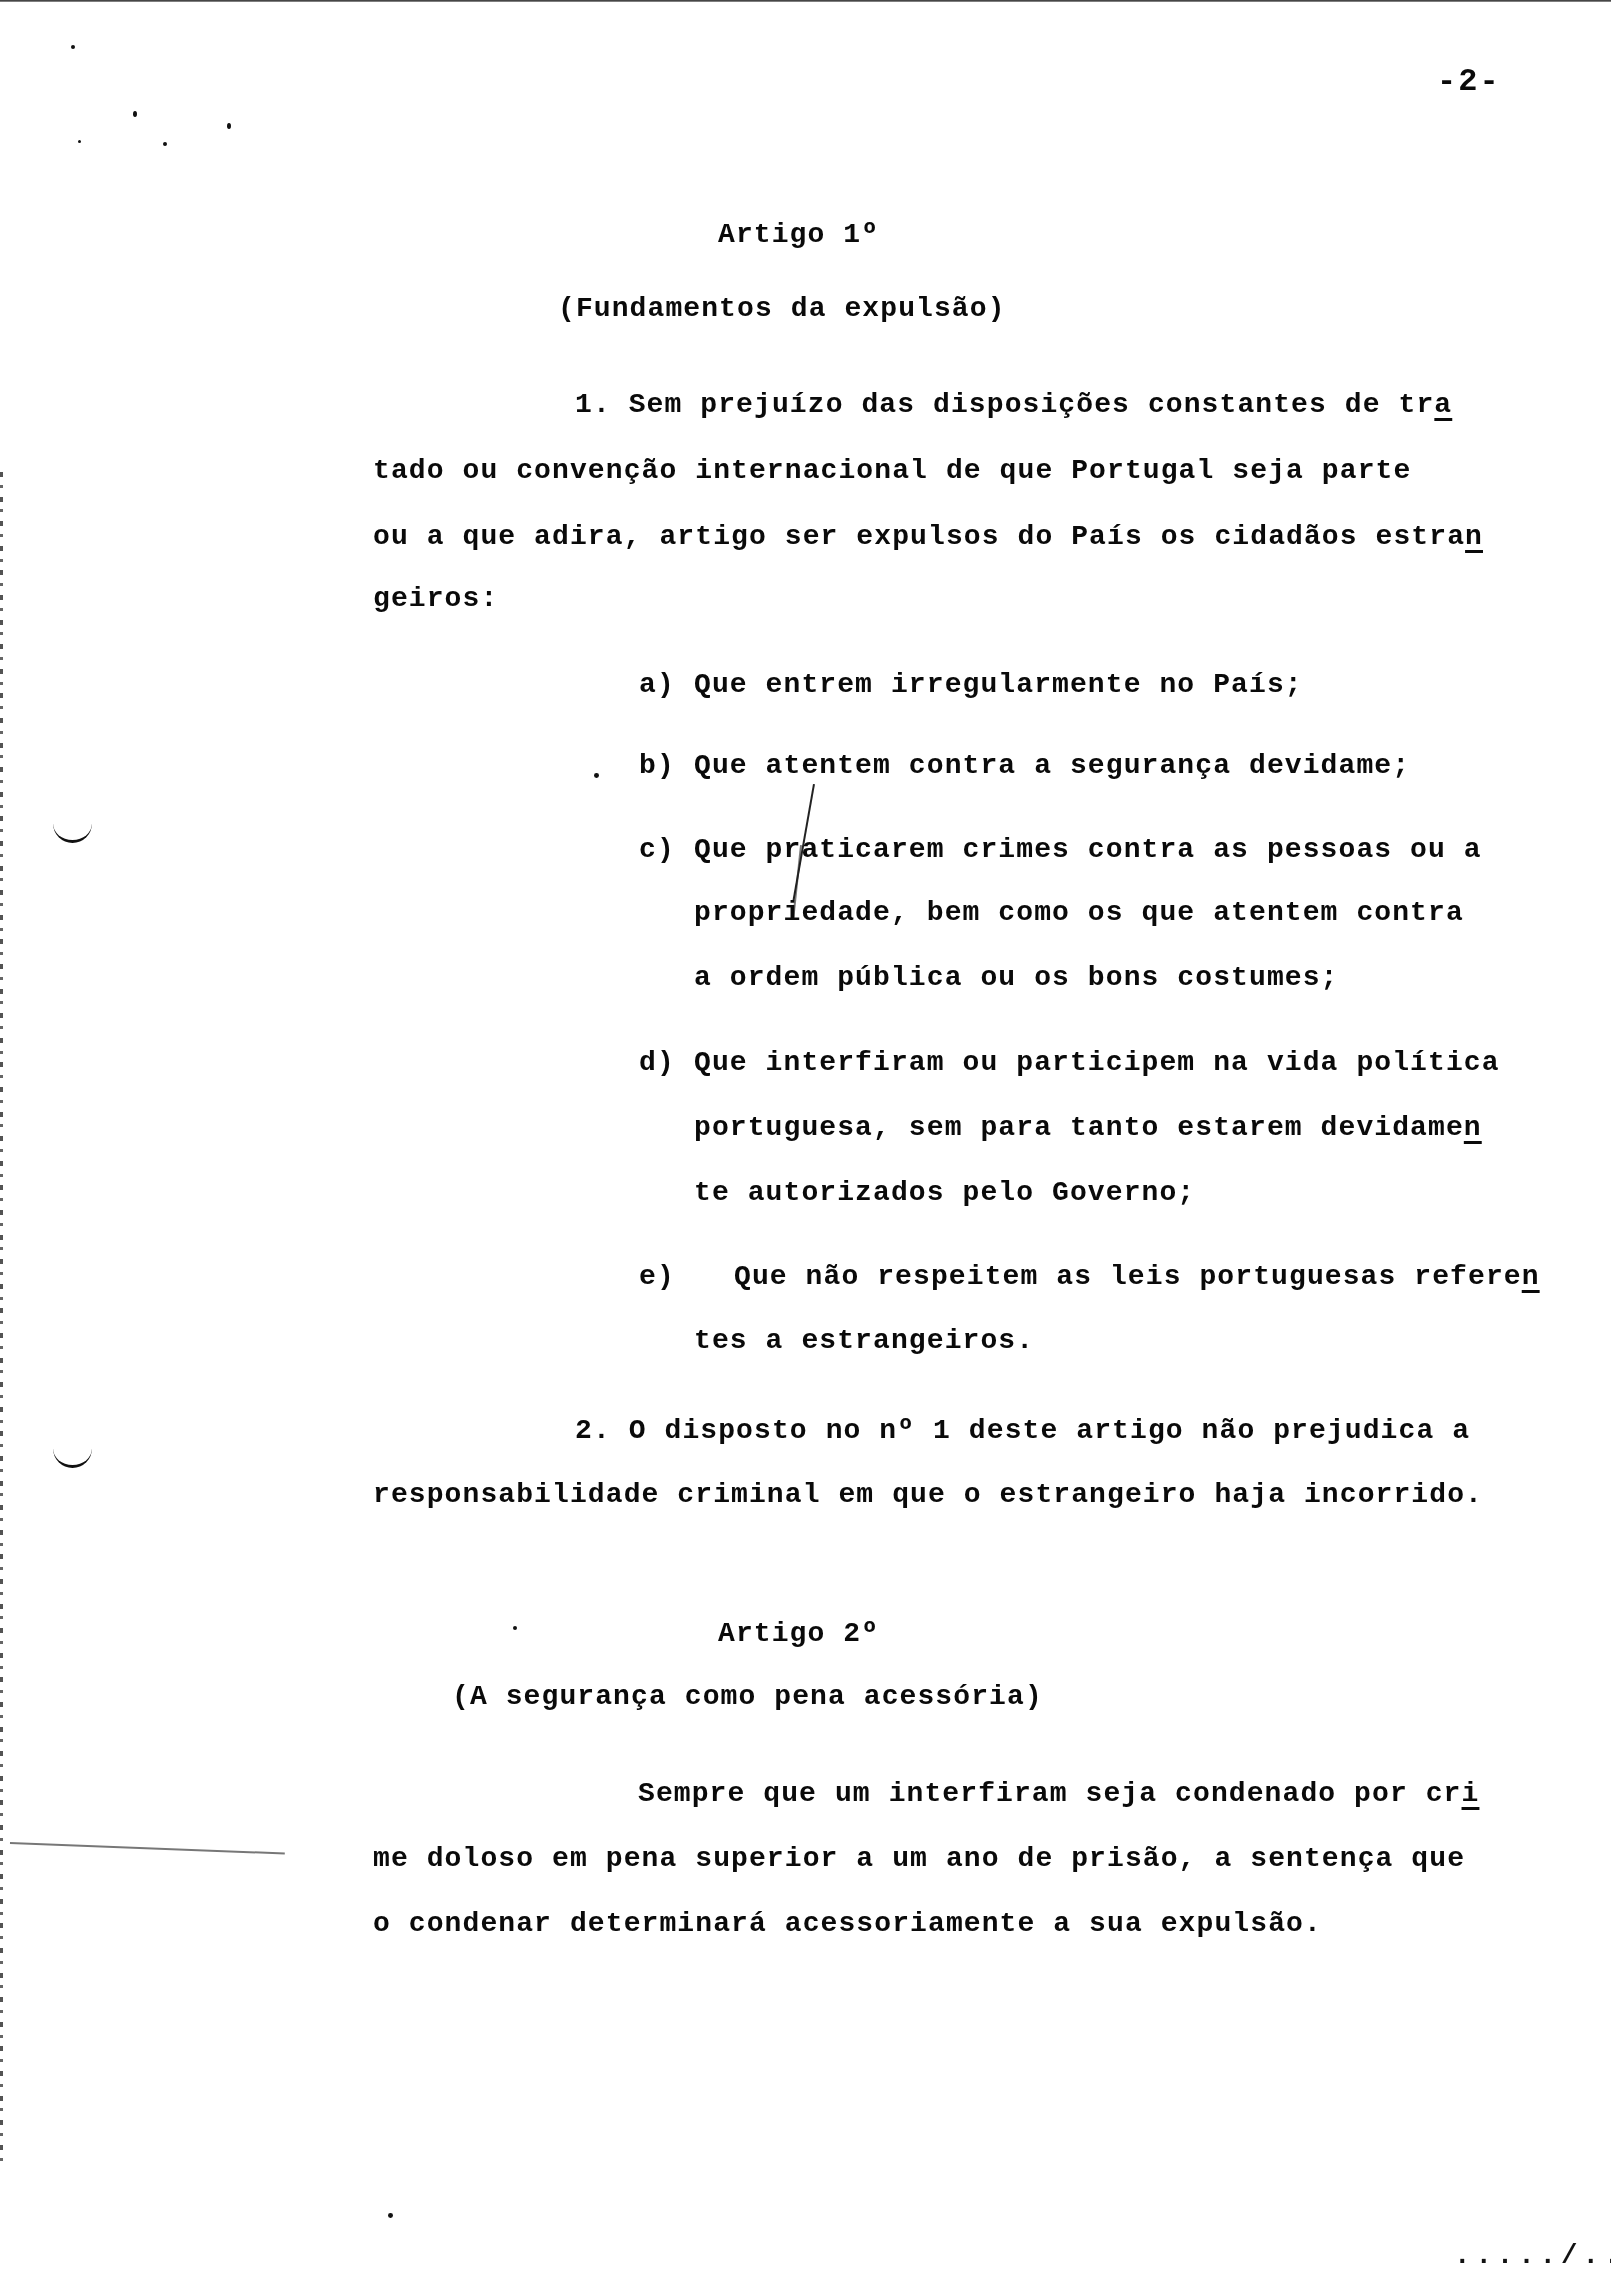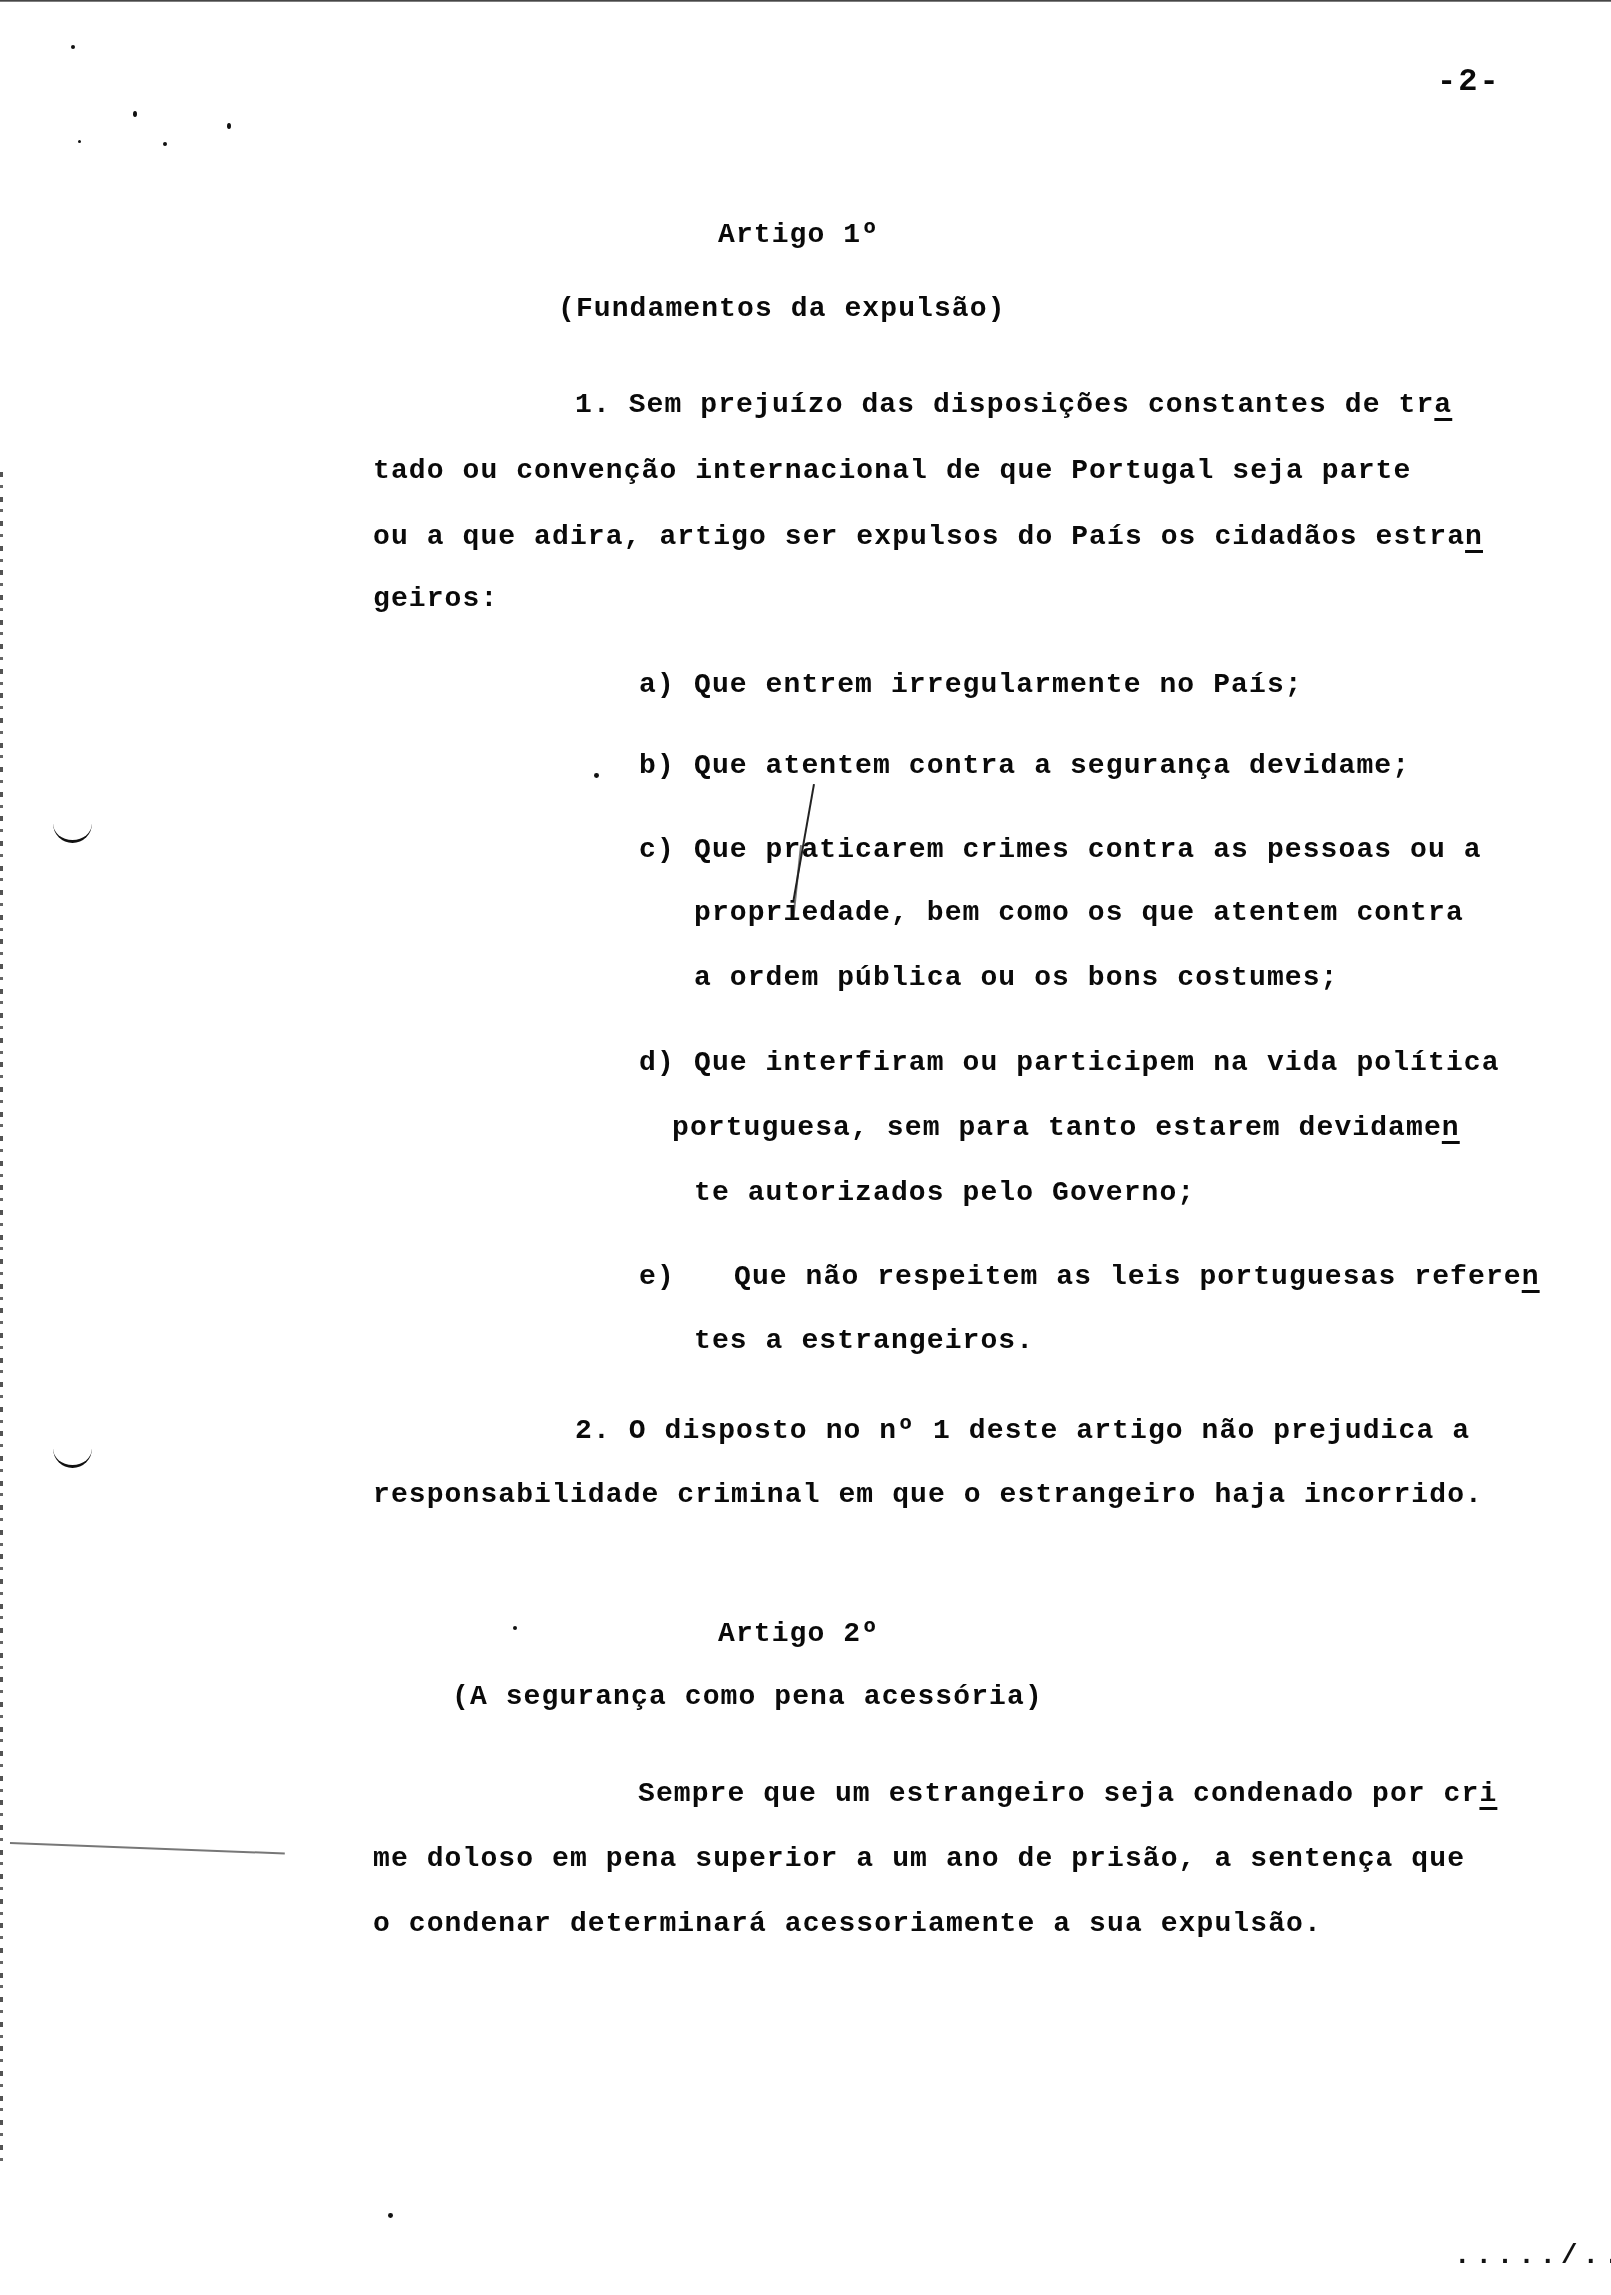--- a/index.html
+++ b/index.html
@@ -78,36 +78,36 @@
   <div class="line" style="left:639px;top:752px;">b)</div>
   <div class="line" style="left:694px;top:752px;"><span>Que atentem contra a segurança devidame;</span></div>
 
   <div class="line" style="left:639px;top:836px;">c)</div>
   <div class="line" style="left:694px;top:836px;"><span>Que praticarem crimes contra as pessoas ou a</span></div>
   <div class="line" style="left:694px;top:899px;"><span>propriedade, bem como os que atentem contra</span></div>
   <div class="line" style="left:694px;top:964px;"><span>a ordem pública ou os bons costumes;</span></div>
 
   <div class="line" style="left:639px;top:1049px;">d)</div>
   <div class="line" style="left:694px;top:1049px;"><span>Que interfiram ou participem na vida política</span></div>
-  <div class="line" style="left:672px;top:1114px;"><span>portuguesa, sem para tanto estarem devidame</span><span class="u">n</span></div>
+  <div class="line" style="left:694px;top:1114px;"><span>portuguesa, sem para tanto estarem devidame</span><span class="u">n</span></div>
   <div class="line" style="left:694px;top:1179px;"><span>te autorizados pelo Governo;</span></div>
 
   <div class="line" style="left:639px;top:1263px;">e)</div>
   <div class="line" style="left:734px;top:1263px;text-align:center;"><span>Que não respeitem as leis portuguesas refere</span><span class="u">n</span></div>
   <div class="line" style="left:694px;top:1327px;"><span>tes a estrangeiros.</span></div>
 </div>
 
 <div>
   <div class="line" style="left:575px;top:1417px;"><span>2. O disposto no nº 1 deste artigo não prejudica a</span></div>
   <div class="line" style="left:373px;top:1481px;"><span>responsabilidade criminal em que o estrangeiro haja incorrido.</span></div>
 </div>
 
 <div class="line" style="left:718px;top:1620px;">Artigo 2º</div>
 <div class="line" style="left:452px;top:1683px;">(A segurança como pena acessória)</div>
 
 <div>
-  <div class="line" style="left:638px;top:1780px;"><span>Sempre que um estrangeiro seja condenado por cr</span><span class="u">i</span></div>
+  <div class="line" style="left:638px;top:1780px;"><span>Sempre que um interfiram seja condenado por cr</span><span class="u">i</span></div>
   <div class="line" style="left:373px;top:1845px;"><span>me doloso em pena superior a um ano de prisão, a sentença que</span></div>
   <div class="line" style="left:373px;top:1910px;text-align:center;"><span>o condenar determinará acessoriamente a sua expulsão.</span></div>
 </div>
 
 <div class="continuation">...../...</div>
 
 
 </body></html>

